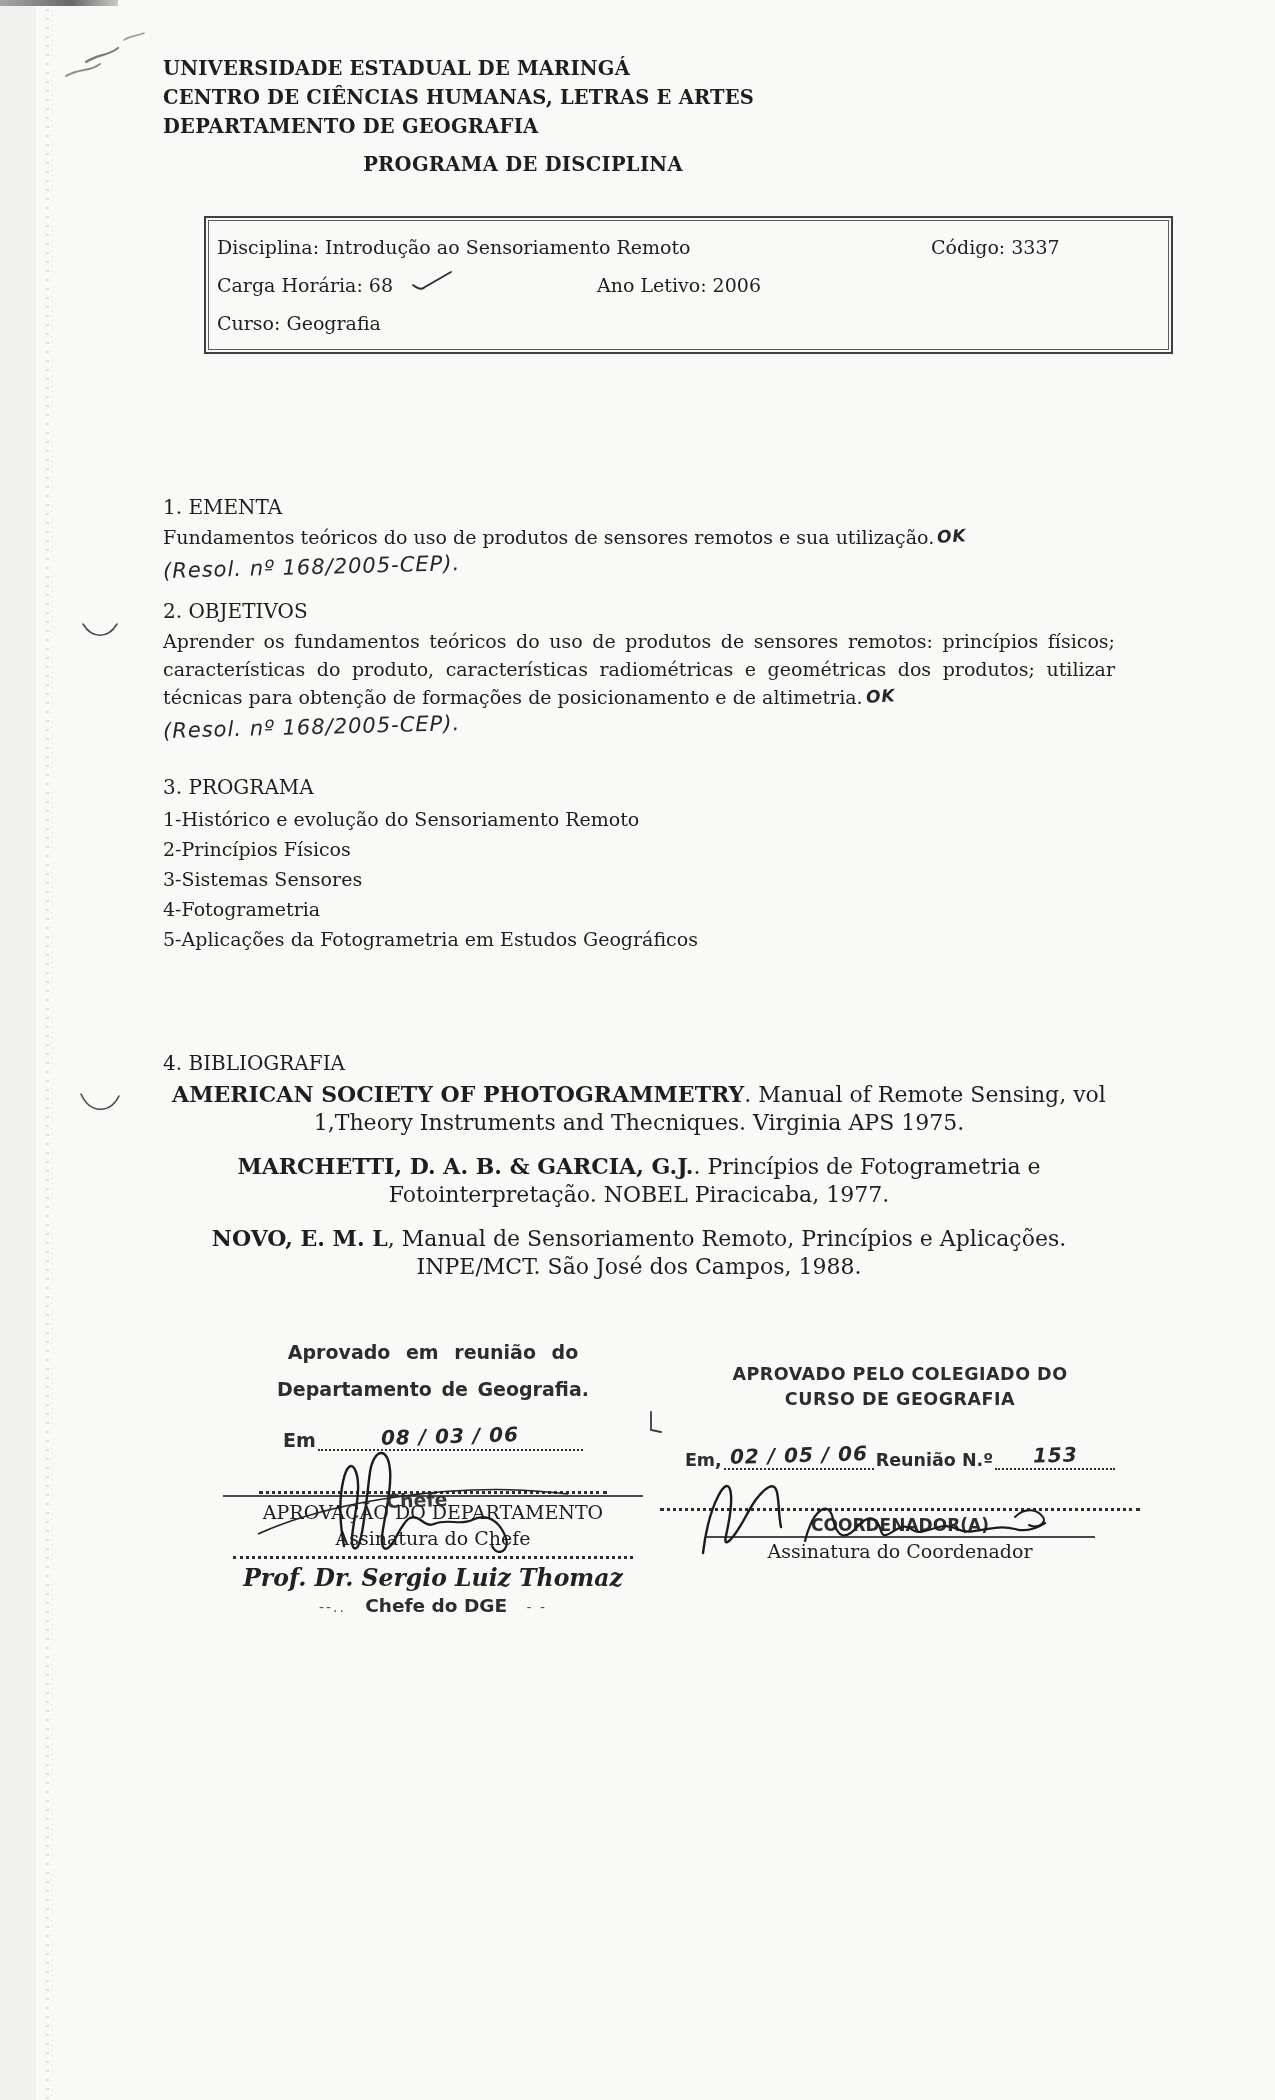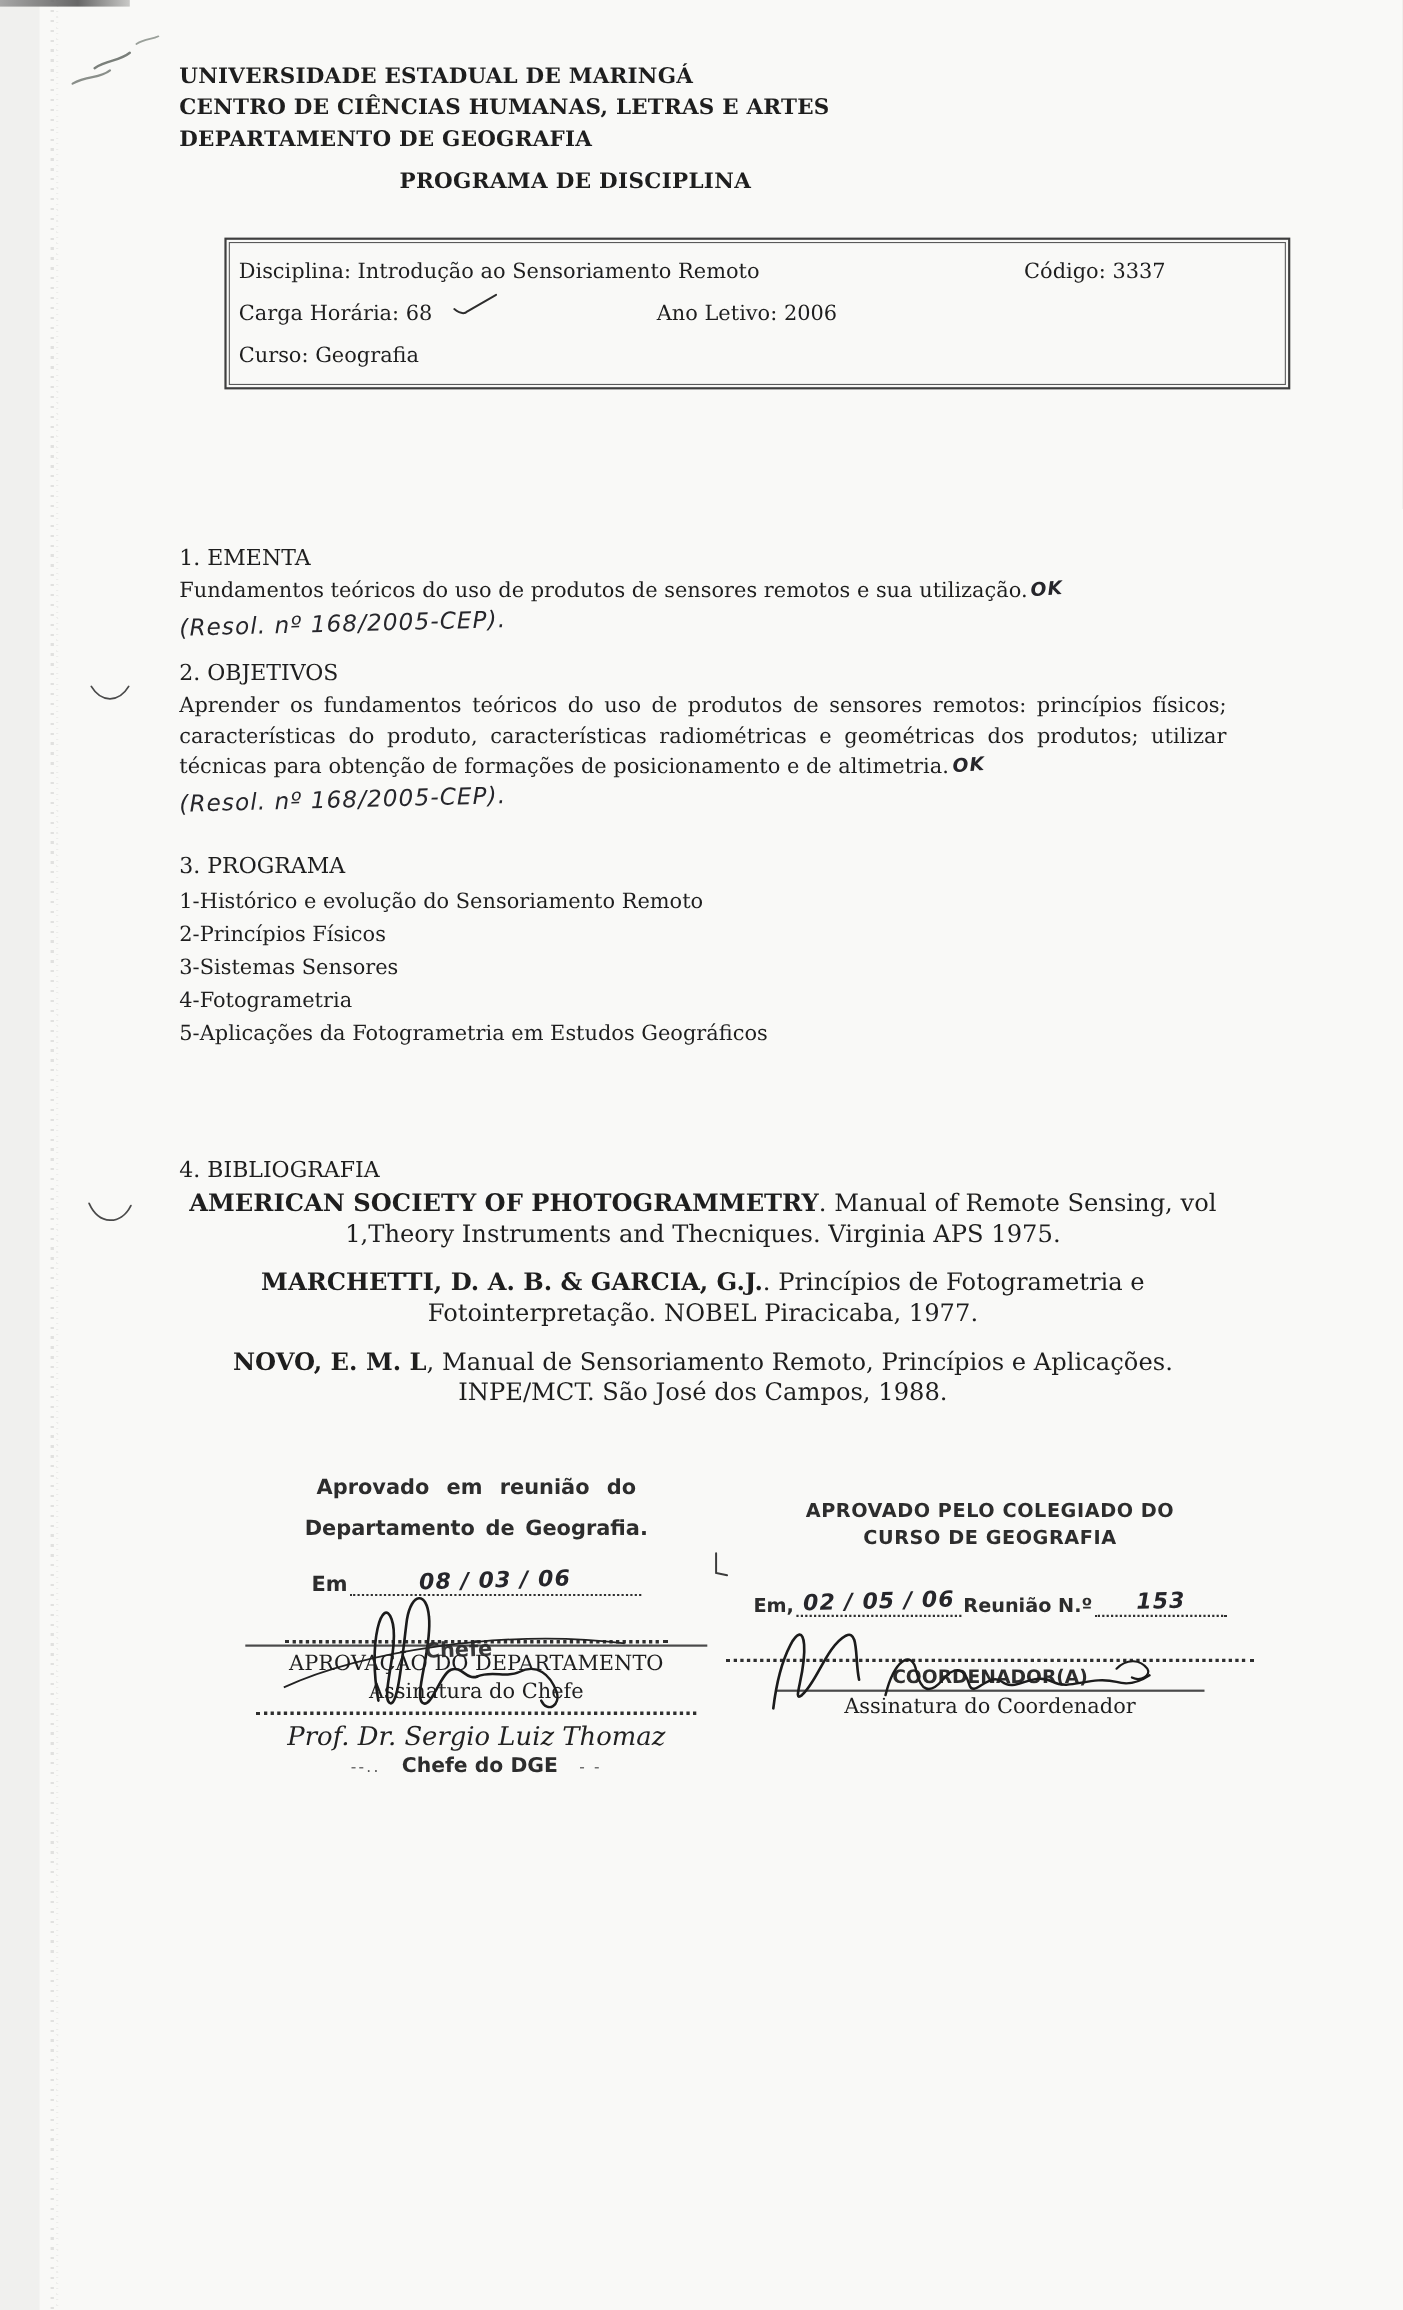--- a/index.html
+++ b/index.html
@@ -31,21 +31,21 @@
   
   .doc-header{position:absolute;left:163px;top:54px;font-weight:bold;font-size:19.5px;line-height:29px;letter-spacing:.2px;}
   .doc-title{position:absolute;left:163px;top:153px;width:720px;text-align:center;font-weight:bold;font-size:19.5px;letter-spacing:.3px;}
 
   
   .info-box-outer{position:absolute;left:157px;top:216px;width:961px;border:2px solid #3f3f3f;padding:2px;background:transparent;margin-left:47px;}
   .info-box-inner{border:1px solid #5a5a5a;padding:10px 10px 12px 8px;position:relative;}
   .ib-row{position:relative;height:38px;font-size:19px;line-height:32px;}
   .ib-abs1{position:absolute;left:714px;top:0;}
   .ib-abs2{position:absolute;left:380px;top:0;}
-  .carga-wrap{display:inline-flex;align-items:flex-start;gap:17px;}
+  .carga-wrap{display:inline-flex;align-items:center;gap:17px;}
   .check-icon{position:relative;top:-4px;}
 
   
   .section{position:absolute;left:163px;width:952px;}
   .sec-ementa{top:494px;}
   .sec-objetivos{top:598px;}
   .sec-programa{top:774px;}
   .sec-bibliografia{top:1050px;}
   .sec-heading{font-weight:normal;font-size:20px;line-height:26px;margin:0;}
   .sec-body{font-size:19px;line-height:28px;margin:3px 0 0 0;}
@@ -77,21 +77,21 @@
   .dotted{border-bottom:2.5px dotted #2f2f2f;display:inline-block;position:relative;}
   .dotted .hw{position:relative;top:-1px;font-size:20px;}
   .dotline{border-bottom:3px dotted #2f2f2f;height:0;margin:0 auto;}
   .solidline{height:1.5px;background:#4a4a4a;margin:1px auto 0 auto;}
   .sig{position:absolute;pointer-events:none;}
   .sig-left{left:40px;top:112px;}
   .sig-right{left:30px;top:95px;}
   .approval-heading{font-size:19px;line-height:25px;margin-top:3px;position:relative;}
   .chefe-overlay{position:absolute;left:178px;top:-12px;font-family:"DejaVu Sans",sans-serif;font-weight:bold;font-size:19px;color:rgba(40,40,40,.92);transform:rotate(-2deg);}
   .sig-caption{font-size:19px;line-height:26px;}
-  .name-stamp{font-family:"DejaVu Serif",serif;font-style:italic;font-weight:normal;font-size:23.5px;line-height:30px;margin-top:4px;color:#222;}
+  .name-stamp{font-family:"DejaVu Serif",serif;font-style:italic;font-weight:bold;font-size:23.5px;line-height:30px;margin-top:4px;color:#222;}
   .role-row{font-family:"DejaVu Sans","Liberation Sans",sans-serif;font-weight:bold;font-size:18.5px;color:#2d2d2d;margin-top:2px;}
   .role-dashes{color:#555;font-weight:normal;letter-spacing:2px;font-size:14px;}
   .coord-label{font-family:"DejaVu Sans","Liberation Sans",sans-serif;font-weight:bold;font-size:17px;color:#2d2d2d;line-height:20px;margin-top:4px;}
   .pen-mark-r{position:absolute;left:-12px;top:48px;}
 </style>
 </head>
 <body>
 
 <div class="page">
 

